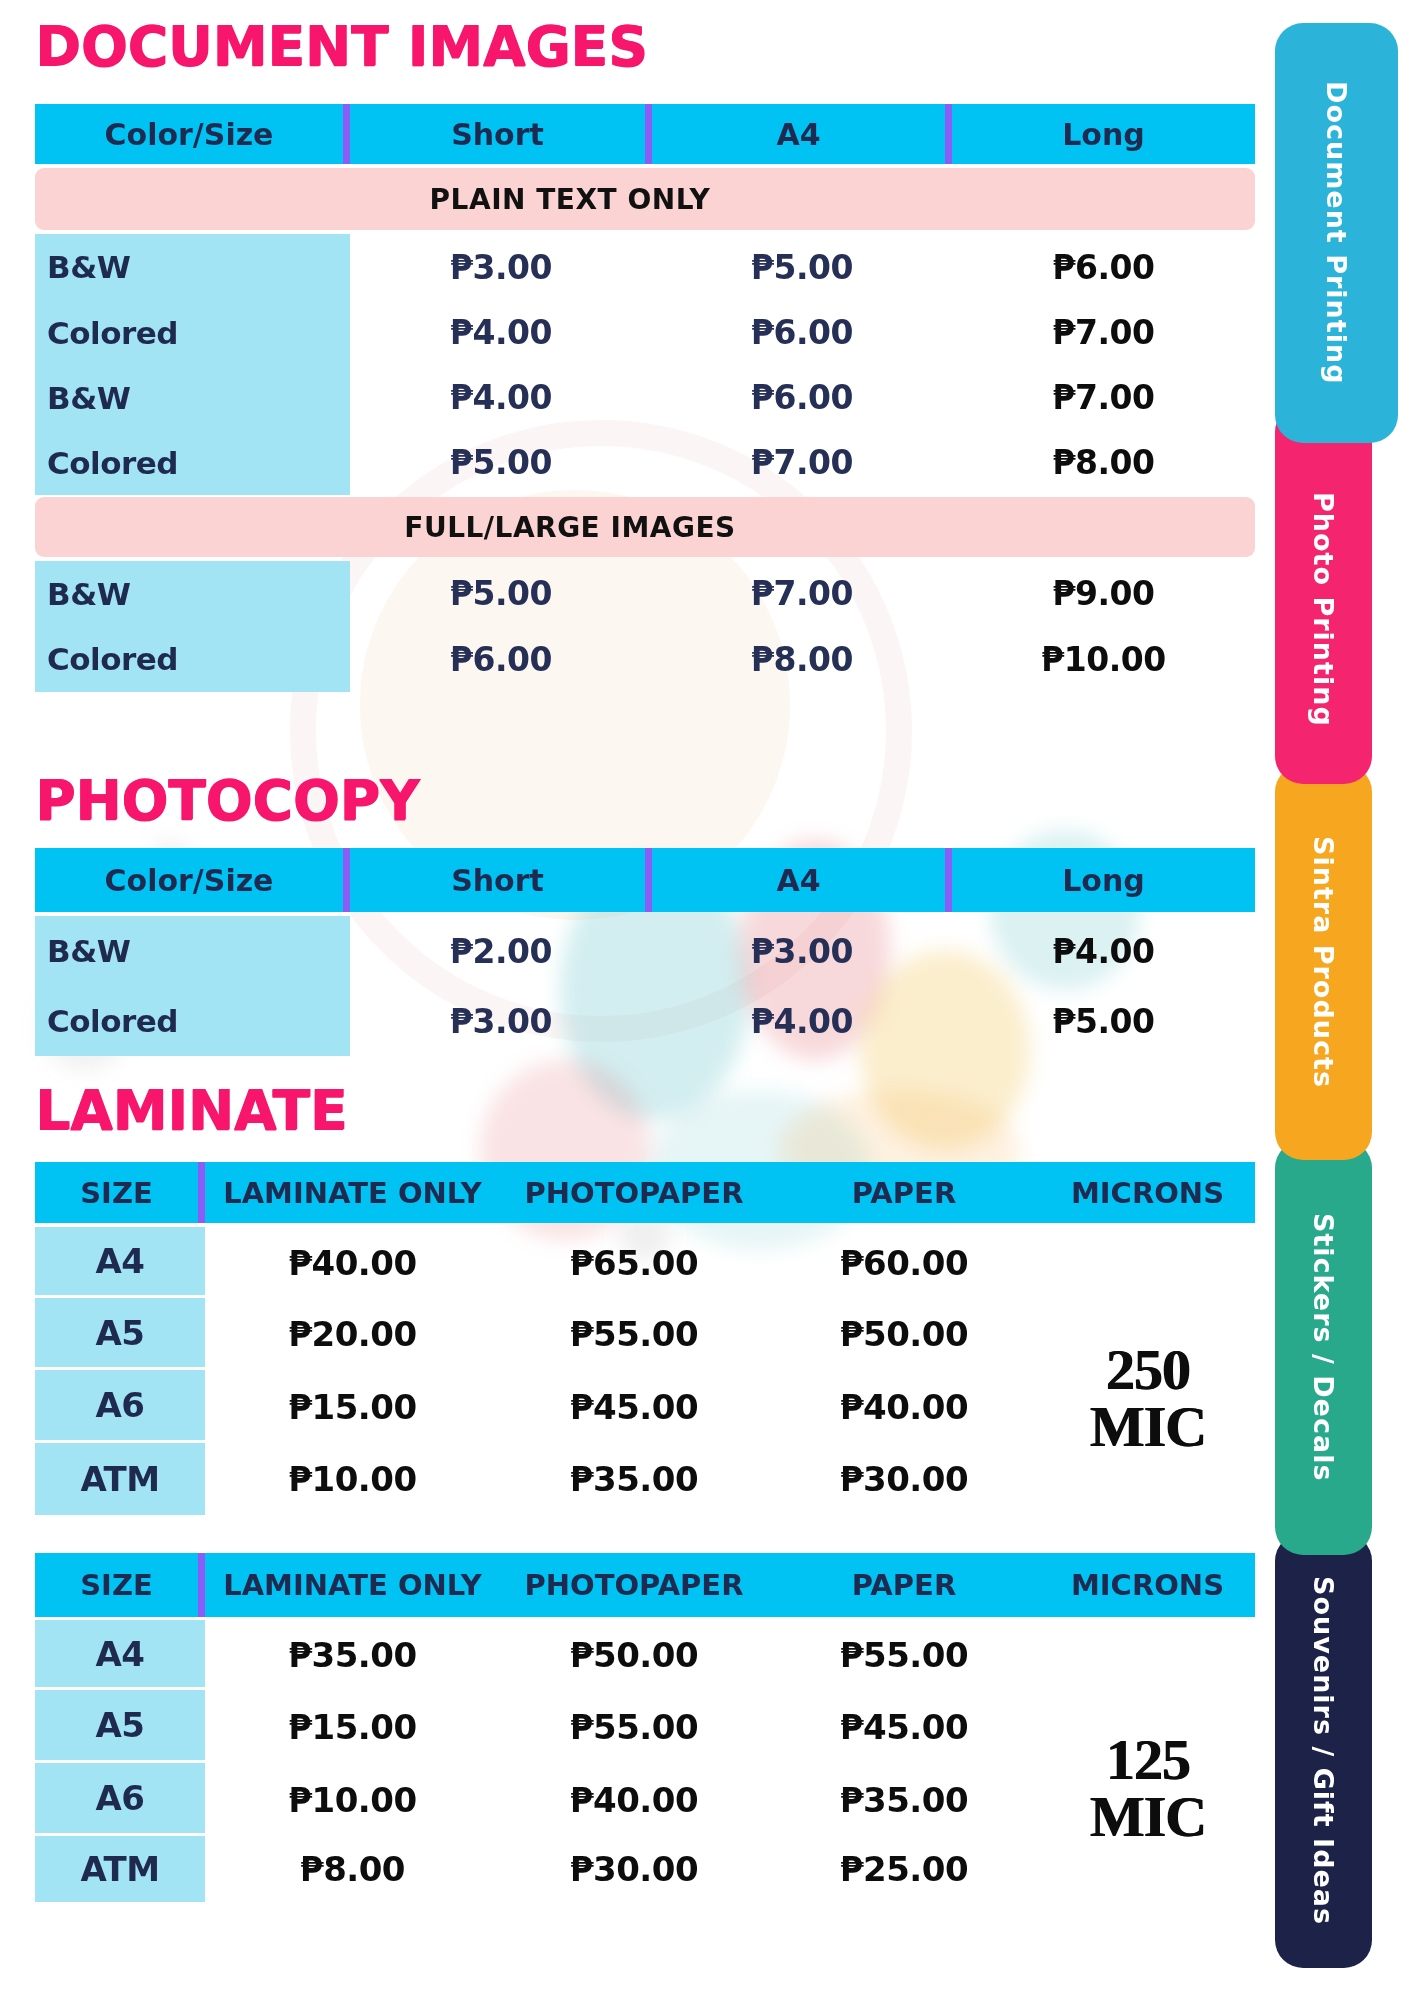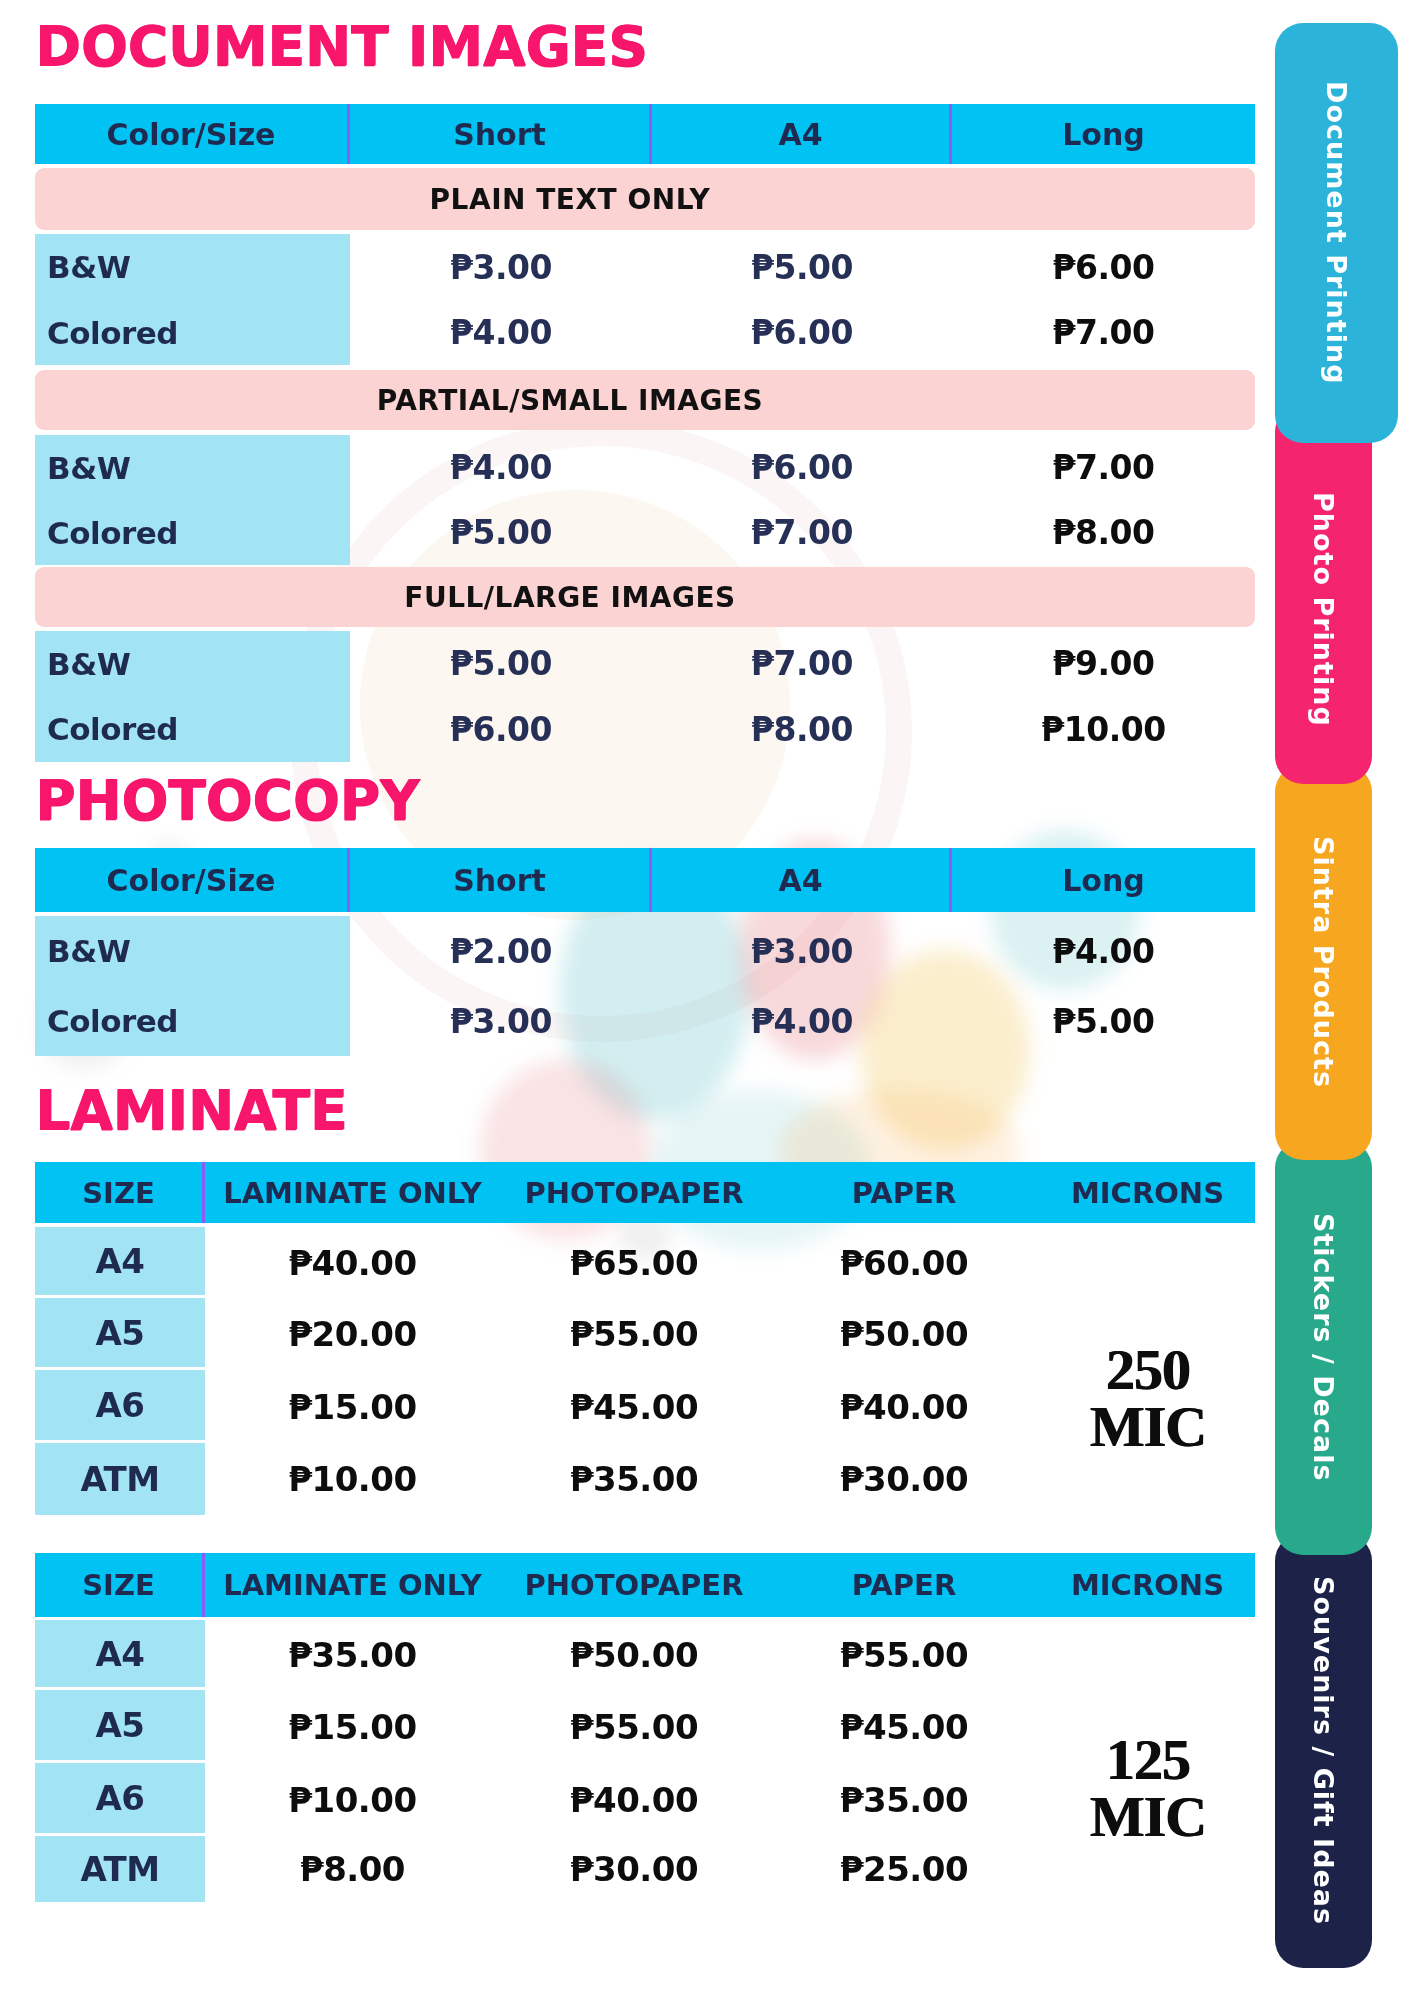--- a/index.html
+++ b/index.html
@@ -25,21 +25,21 @@
   .b9{left:150px;top:840px;width:40px;height:40px;background:rgba(120,120,120,0.10);}
   .b10{left:620px;top:1210px;width:50px;height:50px;background:rgba(120,120,120,0.12);}
   
   .sec-title{position:absolute;left:35px;color:#F8156C;font-size:55px;font-weight:bold;
     letter-spacing:0px;text-shadow:1px 0 #F8156C,0 1px #F8156C;white-space:nowrap;}
   
   .tbl{position:absolute;left:35px;width:1220px;}
   .hdr{display:flex;background:#00C3F3;align-items:center;}
   .hdr .hcell{display:flex;align-items:center;justify-content:center;
     color:#1F2A50;font-size:30px;font-weight:bold;height:100%;box-sizing:border-box;}
-  .sep{border-right:3px solid #8b5cf6;}
+  .sep{border-right:7px solid #8b5cf6;}
   .band{background:#FAD3D2;display:flex;align-items:center;justify-content:center;
     color:#111111;font-size:28px;font-weight:bold;letter-spacing:0.5px;
     padding-right:150px;box-sizing:border-box;border-radius:9px;}
   .prow{display:flex;}
   .pcell{display:flex;align-items:center;justify-content:center;
     font-size:33px;font-weight:bold;letter-spacing:-0.5px;}
   .lbl{justify-content:flex-start;padding-left:12px;box-sizing:border-box;
     color:#1F2A50;font-size:31px;background:#A3E4F4;}
   .navy{color:#262F55;}
   .black{color:#0D0D0D;}
@@ -100,21 +100,20 @@
       <div class="pcell c2 navy">₱5.00</div>
       <div class="pcell c3 black">₱6.00</div>
     </div>
     <div class="prow" style="height:65px;">
       <div class="pcell c0 lbl">Colored</div>
       <div class="pcell c1 navy">₱4.00</div>
       <div class="pcell c2 navy">₱6.00</div>
       <div class="pcell c3 black">₱7.00</div>
     </div>
 
-    <div class="band" style="height:60px;margin:5px 0;">PARTIAL/SMALL IMAGES</div>
     <div class="prow" style="height:65px;">
       <div class="pcell c0 lbl">B&amp;W</div>
       <div class="pcell c1 navy">₱4.00</div>
       <div class="pcell c2 navy">₱6.00</div>
       <div class="pcell c3 black">₱7.00</div>
     </div>
     <div class="prow" style="height:65px;">
       <div class="pcell c0 lbl">Colored</div>
       <div class="pcell c1 navy">₱5.00</div>
       <div class="pcell c2 navy">₱7.00</div>

